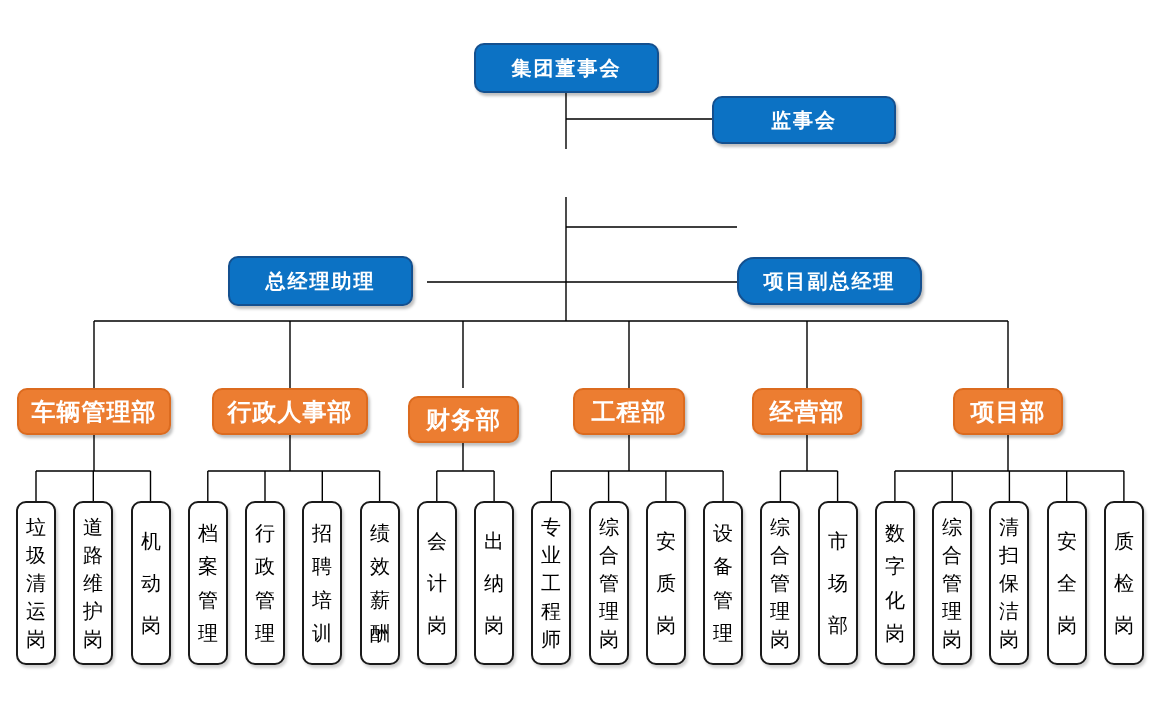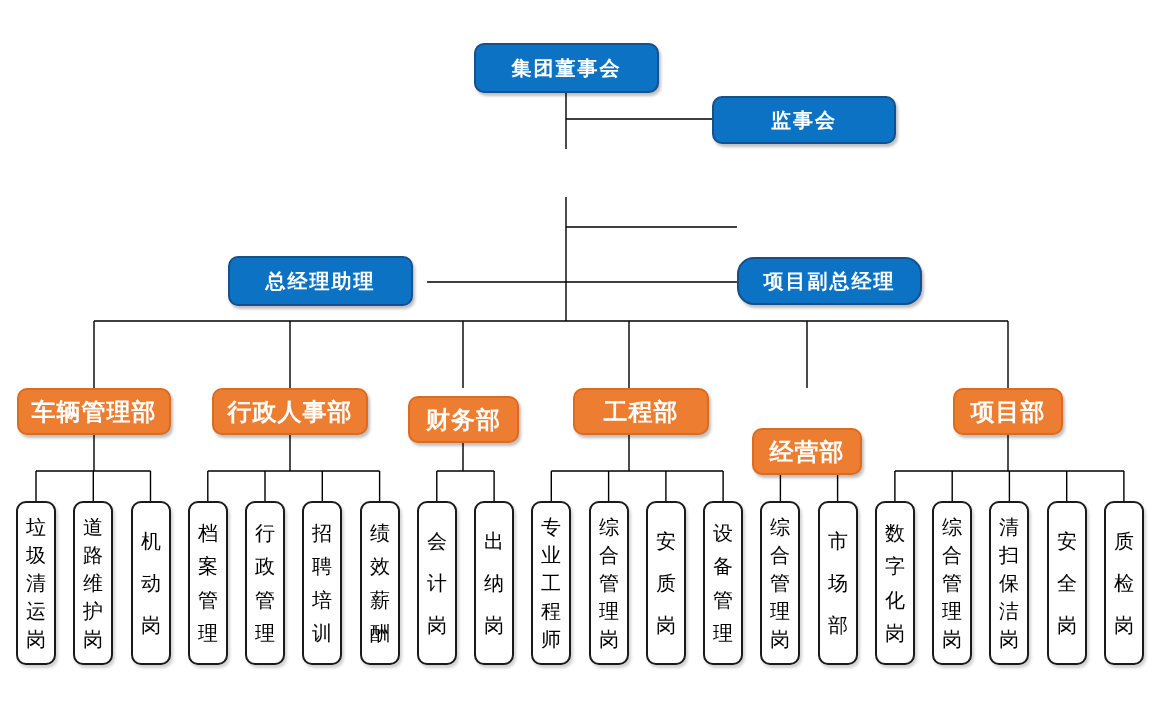--- a/index.html
+++ b/index.html
@@ -119,21 +119,21 @@
       <div class="node pos" style="left: 417px; top: 501px; width: 40px; height: 164px;">
         <span>会</span>
         <span>计</span>
         <span>岗</span>
       </div>
       <div class="node pos" style="left: 474px; top: 501px; width: 40px; height: 164px;">
         <span>出</span>
         <span>纳</span>
         <span>岗</span>
       </div>
-      <div class="node dept" style="left: 573px; top: 388px; width: 136px; height: 47px;">
+      <div class="node dept" style="left: 573px; top: 388px; width: 112px; height: 47px;">
         <span>工程部</span>
       </div>
       <div class="node pos" style="left: 531px; top: 501px; width: 40px; height: 164px;">
         <span>专</span>
         <span>业</span>
         <span>工</span>
         <span>程</span>
         <span>师</span>
       </div>
       <div class="node pos" style="left: 589px; top: 501px; width: 40px; height: 164px;">
@@ -147,21 +147,21 @@
         <span>安</span>
         <span>质</span>
         <span>岗</span>
       </div>
       <div class="node pos" style="left: 703px; top: 501px; width: 40px; height: 164px;">
         <span>设</span>
         <span>备</span>
         <span>管</span>
         <span>理</span>
       </div>
-      <div class="node dept" style="left: 752px; top: 388px; width: 110px; height: 47px; margin-top: 40px;">
+      <div class="node dept" style="left: 752px; top: 388px; width: 110px; height: 47px;">
         <span>经营部</span>
       </div>
       <div class="node pos" style="left: 760px; top: 501px; width: 40px; height: 164px;">
         <span>综</span>
         <span>合</span>
         <span>管</span>
         <span>理</span>
         <span>岗</span>
       </div>
       <div class="node pos" style="left: 818px; top: 501px; width: 40px; height: 164px;">

